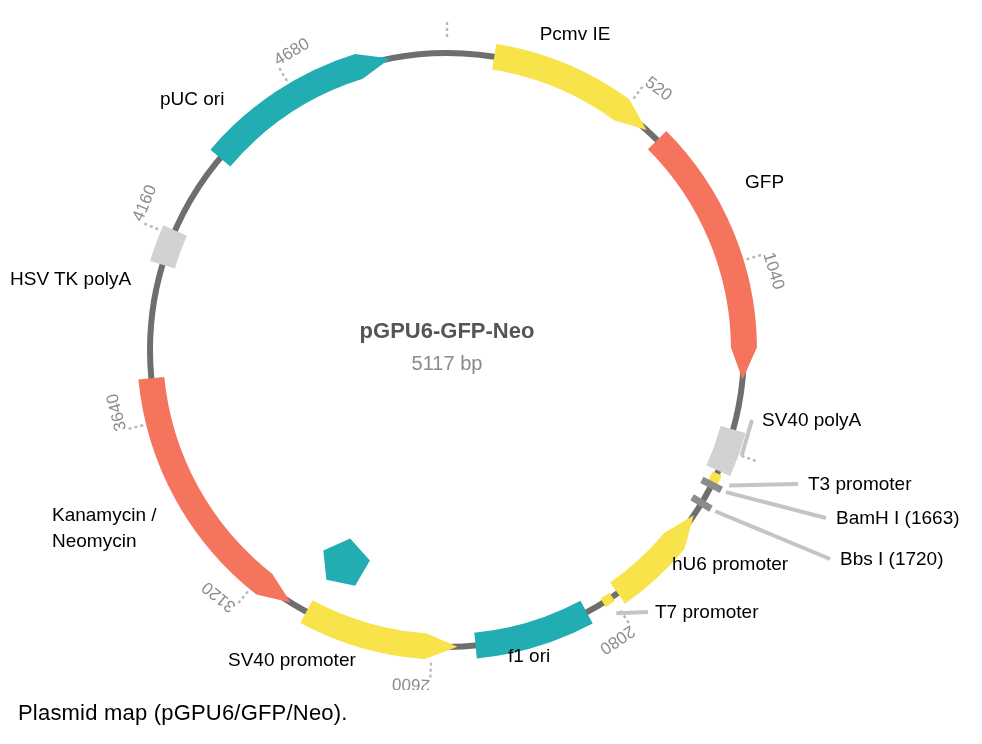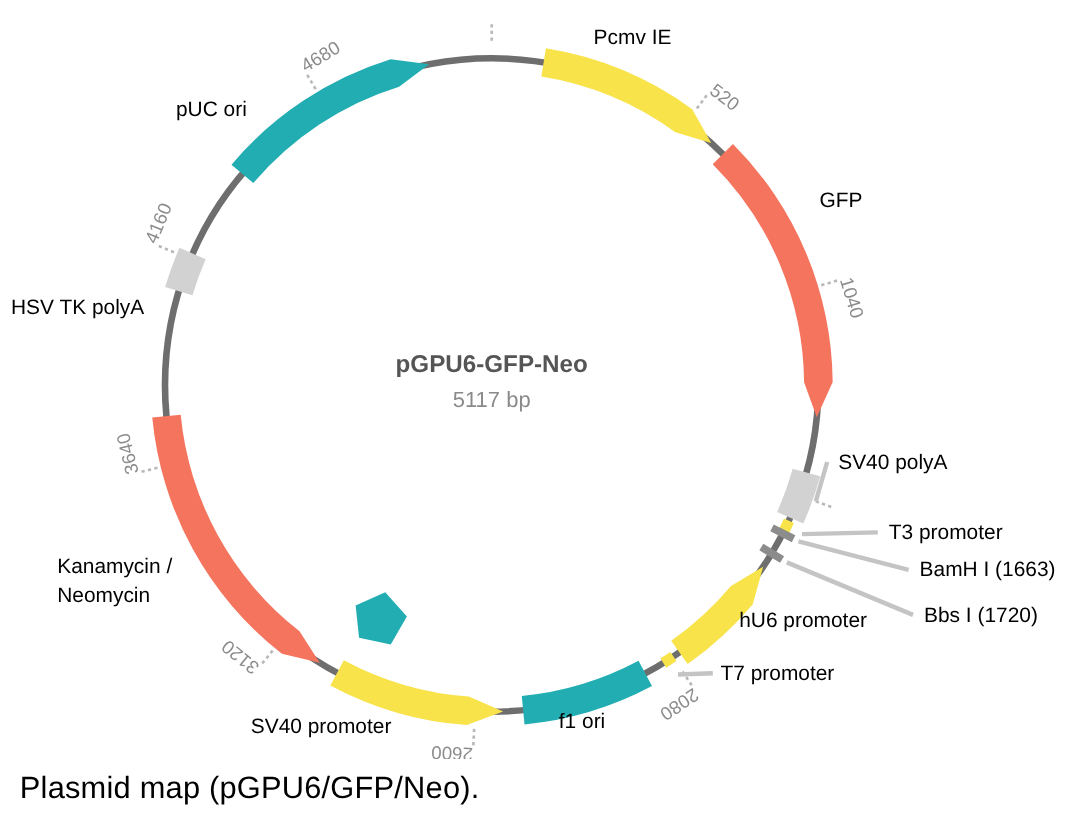--- a/index.html
+++ b/index.html
@@ -44,21 +44,21 @@
   .center-sub {
     font-family: "Liberation Sans", sans-serif;
     font-size: 20px;
     fill: #8a8a8a;
   }
   .caption {
     position: absolute;
     left: 18px;
     top: 700px;
     font-family: "Liberation Sans", sans-serif;
-    font-size: 28px;
+    font-size: 22px;
     color: #000000;
     letter-spacing: 0.2px;
   }
   .leader { stroke: #c4c4c4; stroke-width: 4; fill: none; stroke-linecap: butt; }
   .backbone { fill: none; stroke: #6e6e6e; stroke-width: 6; }
   .tickline { stroke: #b9b9b9; stroke-width: 2.4; stroke-dasharray: 3 3; fill:none; }
 </style>
 </head>
 <body>
 

